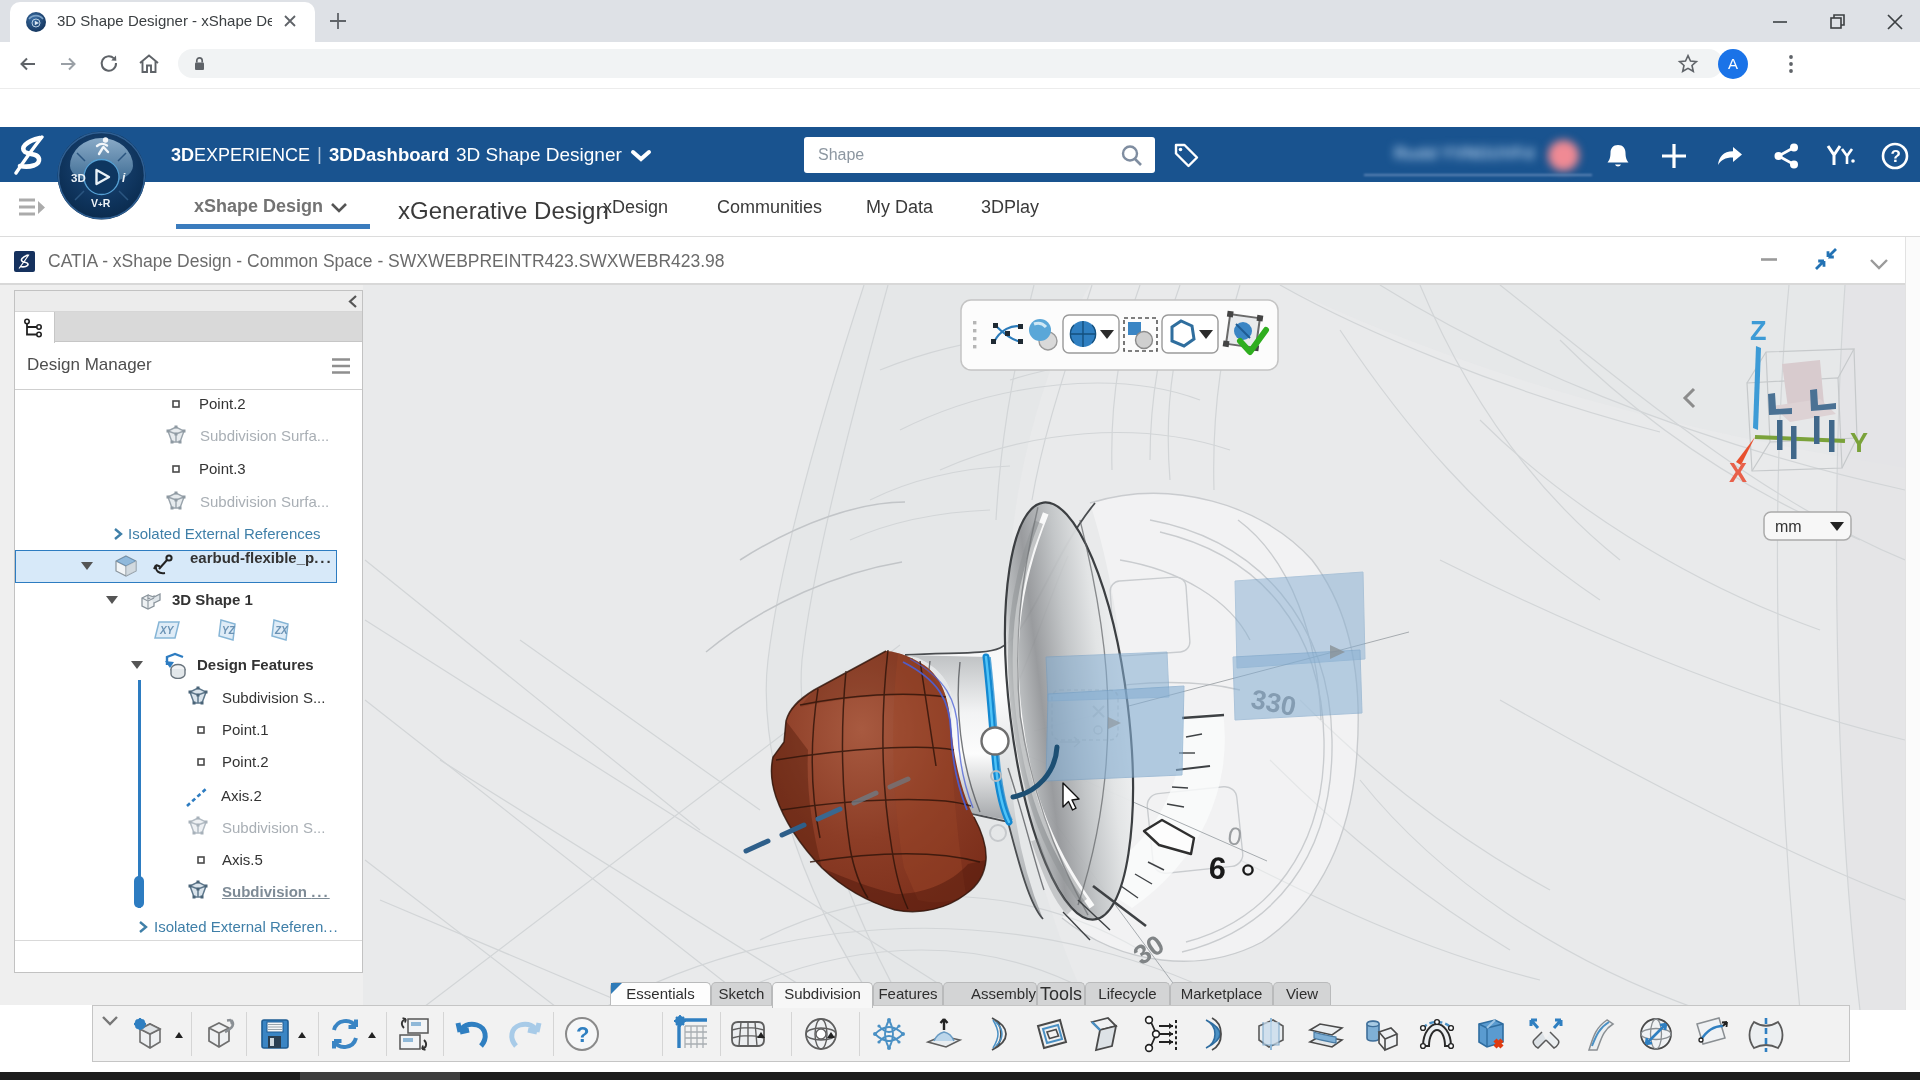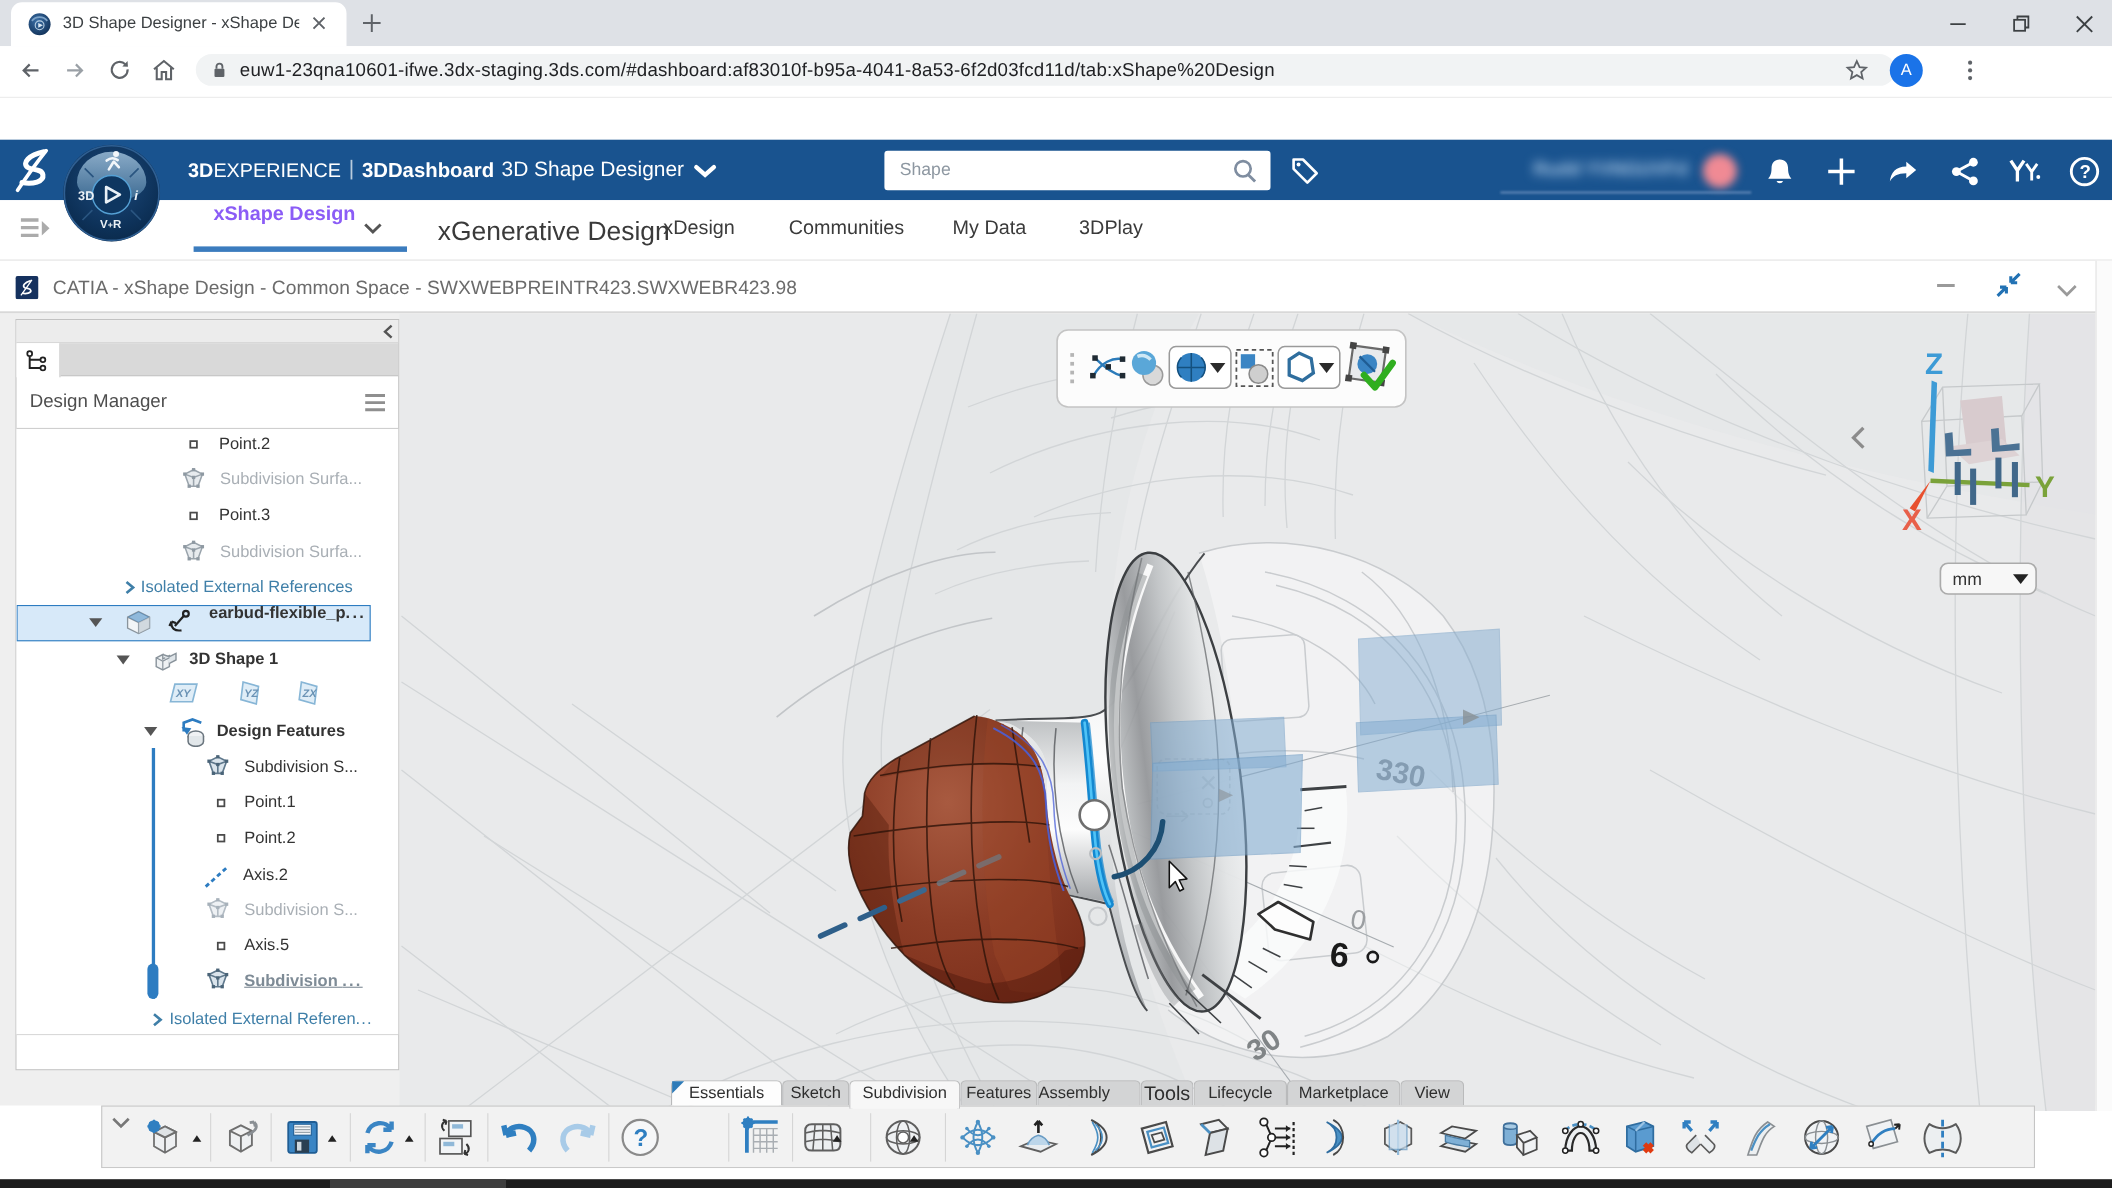--- a/index.html
+++ b/index.html
@@ -54,21 +54,20 @@
       <path d="M19 3.5 L19.3 8.7 L14.2 8.4 Z" fill="#5f6368"></path>
     </svg>
 <svg class="abs" style="left:136px;top:51px" width="26" height="26" viewBox="0 0 26 26">
       <path d="M4 12 L13 4.5 L22 12 M6.5 10.5 L6.5 21 L11 21 L11 14.5 L15 14.5 L15 21 L19.5 21 L19.5 10.5" stroke="#5f6368" stroke-width="1.9" fill="none"></path>
     </svg>
 <div class="abs" style="left:178px;top:49px;width:1545px;height:29px;background:#f1f3f4;border-radius:15px"></div>
 <svg class="abs" style="left:190px;top:54px" width="19" height="19" viewBox="0 0 19 19">
       <rect x="5" y="8.5" width="9" height="7.5" rx="1" fill="#5f6368"></rect>
       <path d="M6.8 8.5 V6.5 a2.7 2.7 0 0 1 5.4 0 V8.5" fill="none" stroke="#5f6368" stroke-width="1.7"></path>
     </svg>
-<div class="abs" style="left:218px;top:54px;font-size:17px;color:#202124;letter-spacing:0.2px">euw1-23qna10601-ifwe.3dx-staging.3ds.com/#dashboard:af83010f-b95a-4041-8a53-6f2d03fcd11d/tab:xShape%20Design</div>
 <svg class="abs" style="left:1676px;top:52px" width="24" height="24" viewBox="0 0 24 24">
       <path d="M12 3.6 L14.5 9 L20.4 9.6 L16 13.5 L17.3 19.3 L12 16.3 L6.7 19.3 L8 13.5 L3.6 9.6 L9.5 9 Z" fill="none" stroke="#5f6368" stroke-width="1.6"></path>
     </svg>
 <div class="abs" style="left:1718px;top:49px;width:30px;height:30px;border-radius:50%;background:#1a73e8;color:#fff;font-size:15px;text-align:center;line-height:30px">A</div>
 <svg class="abs" style="left:1779px;top:52px" width="24" height="24" viewBox="0 0 24 24">
       <circle cx="12" cy="5" r="1.9" fill="#5f6368"></circle>
       <circle cx="12" cy="12" r="1.9" fill="#5f6368"></circle>
       <circle cx="12" cy="19" r="1.9" fill="#5f6368"></circle>
     </svg>
 <div class="abs" style="left:0;top:88px;width:1920px;height:1px;background:#ececec"></div>
@@ -160,21 +159,21 @@
 <svg class="abs" style="left:1878px;top:139px" width="34" height="34" viewBox="0 0 34 34">
       <circle cx="17" cy="17" r="12" fill="none" stroke="#fff" stroke-width="2.6"></circle>
       <text x="12.5" y="23" font-size="17" font-weight="bold" fill="#fff">?</text>
     </svg>
 
 <div class="abs" style="left:0;top:182px;width:1920px;height:54px;background:#fff"></div>
 <svg class="abs" style="left:16px;top:196px" width="30" height="24" viewBox="0 0 30 24">
       <path d="M3 4 L19 4 M3 11 L19 11 M3 18 L19 18" stroke="#ababab" stroke-width="3"></path>
       <path d="M22 5 L29 11.5 L22 18 Z" fill="#ababab"></path>
     </svg>
-<div class="abs" style="left:194px;top:184px;font-size:18px;font-weight:bold;color:#8b5cf6">xShape Design</div>
+<div class="abs" style="left:194px;top:196px;font-size:18px;font-weight:bold;color:#737373">xShape Design</div>
 <svg class="abs" style="left:330px;top:202px" width="18" height="12" viewBox="0 0 18 12">
       <path d="M2 2 L9 9 L16 2" stroke="#555" stroke-width="2.6" fill="none"></path>
     </svg>
 <div class="abs" style="left:398px;top:197px;font-size:24px;color:#3a3a3a">xGenerative Design</div>
 <div class="abs" style="left:603px;top:197px;font-size:18px;color:#3a3a3a">xDesign</div>
 <div class="abs" style="left:717px;top:197px;font-size:18px;color:#3a3a3a">Communities</div>
 <div class="abs" style="left:866px;top:197px;font-size:18px;color:#3a3a3a">My Data</div>
 <div class="abs" style="left:981px;top:197px;font-size:18px;color:#3a3a3a">3DPlay</div>
 <div class="abs" style="left:176px;top:224px;width:194px;height:5px;background:#3b7cbe"></div>
 <div class="abs" style="left:0;top:236px;width:1920px;height:1px;background:#dcdcdc"></div>
@@ -648,21 +647,21 @@
         <path d="M3 2 L9 7 L3 12" stroke="#3f7fa8" stroke-width="2.4" fill="none"></path>
       </svg>
   <div class="abs" style="left:139px;top:528px;color:#3f7fa8">Isolated External Referen<span style="letter-spacing:1px">...</span></div>
 </div>
 <div class="abs" style="left:15px;top:940px;width:347px;height:1px;background:#d9d9d9"></div>
 
 <div class="abs" style="left:610px;top:982px;width:101px;height:23px;background:#fdfdfd;border:1px solid #b9babb;border-bottom:none;border-radius:5px 5px 0 0;font-size:15px;color:#2e2e2e;text-align:center;line-height:22px;z-index:3">Essentials<div class="abs" style="left:0;top:0;width:0;height:0;border-left:11px solid #2e7bb8;border-bottom:11px solid transparent"></div></div>
 <div class="abs" style="left:711px;top:982px;width:61px;height:23px;background:#d3d4d5;border:1px solid #b9babb;border-bottom:none;border-radius:5px 5px 0 0;font-size:15px;color:#2e2e2e;text-align:center;line-height:22px">Sketch</div>
 <div class="abs" style="left:772px;top:982px;width:101px;height:26px;background:#f7f7f7;border:1px solid #b9babb;border-bottom:none;border-radius:5px 5px 0 0;font-size:15px;color:#2e2e2e;text-align:center;line-height:22px;z-index:3">Subdivision</div>
 <div class="abs" style="left:873px;top:982px;width:70px;height:23px;background:#d3d4d5;border:1px solid #b9babb;border-bottom:none;border-radius:5px 5px 0 0;font-size:15px;color:#2e2e2e;text-align:center;line-height:22px">Features</div>
-<div class="abs" style="left:943px;top:982px;width:94px;height:23px;background:#d3d4d5;border:1px solid #b9babb;border-bottom:none;border-radius:5px 5px 0 0;font-size:15px;color:#2e2e2e;text-align:left;line-height:22px">Assembly</div>
+<div class="abs" style="left:943px;top:982px;width:94px;height:23px;background:#d3d4d5;border:1px solid #b9babb;border-bottom:none;border-radius:5px 5px 0 0;font-size:15px;color:#2e2e2e;text-align:right;line-height:22px">Assembly</div>
 <div class="abs" style="left:1037px;top:982px;width:48px;height:23px;background:#d3d4d5;border:1px solid #b9babb;border-bottom:none;border-radius:5px 5px 0 0;font-size:18px;color:#2e2e2e;text-align:center;line-height:22px">Tools</div>
 <div class="abs" style="left:1085px;top:982px;width:85px;height:23px;background:#d3d4d5;border:1px solid #b9babb;border-bottom:none;border-radius:5px 5px 0 0;font-size:15px;color:#2e2e2e;text-align:center;line-height:22px">Lifecycle</div>
 <div class="abs" style="left:1170px;top:982px;width:103px;height:23px;background:#d3d4d5;border:1px solid #b9babb;border-bottom:none;border-radius:5px 5px 0 0;font-size:15px;color:#2e2e2e;text-align:center;line-height:22px">Marketplace</div>
 <div class="abs" style="left:1273px;top:982px;width:58px;height:23px;background:#d3d4d5;border:1px solid #b9babb;border-bottom:none;border-radius:5px 5px 0 0;font-size:15px;color:#2e2e2e;text-align:center;line-height:22px">View</div>
 
 <div class="abs" id="btabs" style="left:0;top:982px;width:1920px;height:23px"></div>
 
 <div class="abs" id="btoolbar" style="left:92px;top:1005px;width:1758px;height:57px;background:#f2f2f2;border:1px solid #c5c5c5">
 <svg class="abs" style="left:6px;top:7px" width="22" height="16" viewBox="0 0 22 16">
         <path d="M4 4 L11 11 L18 4" stroke="#777" stroke-width="2.4" fill="none"></path>

